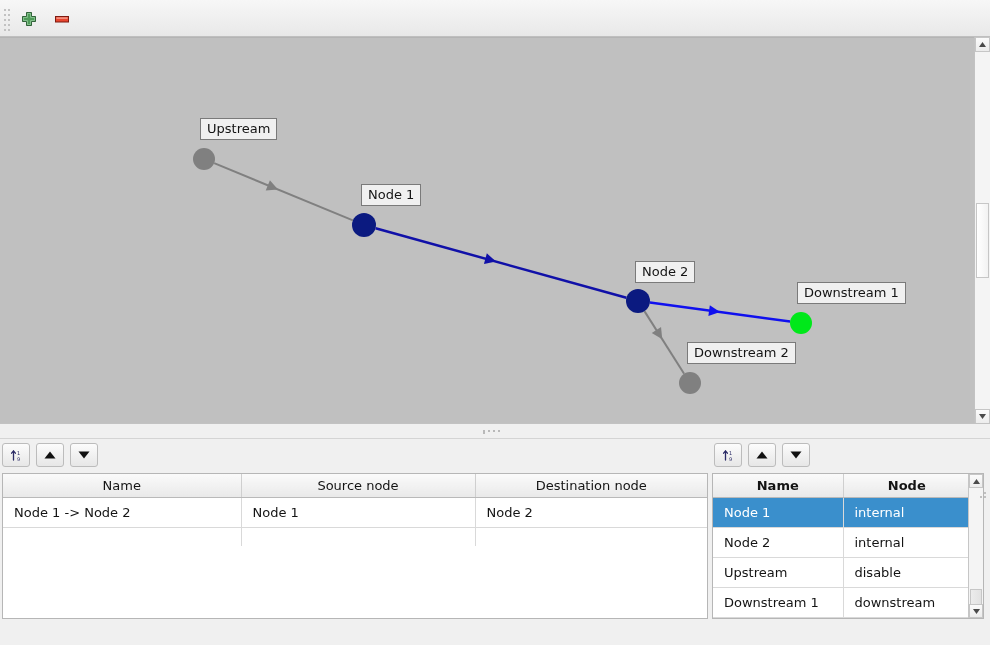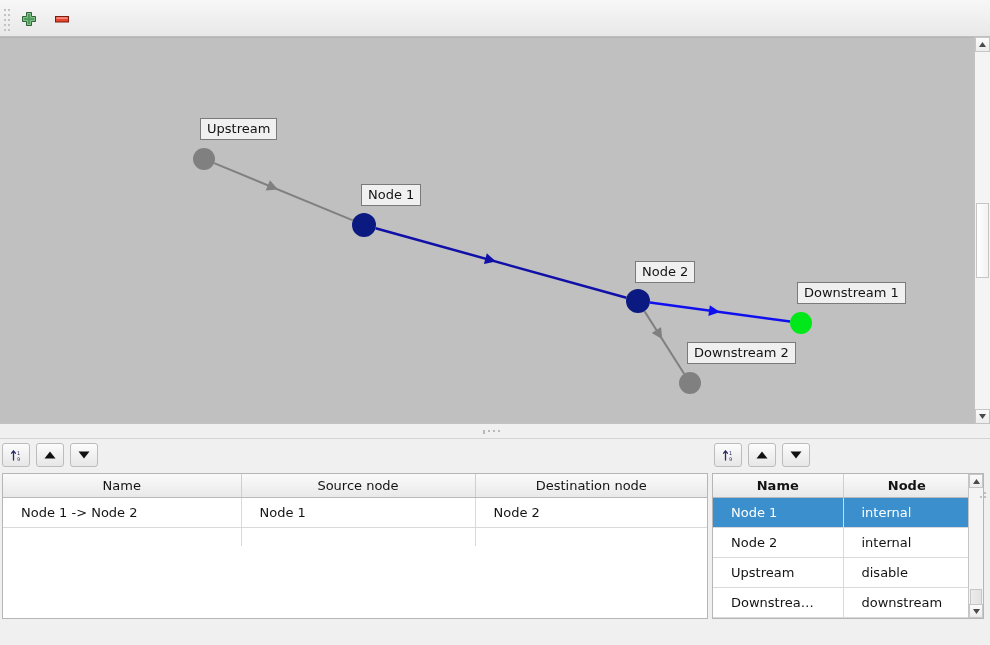--- a/index.html
+++ b/index.html
@@ -142,21 +142,21 @@
     border-right:1px solid #cfcfcf;
     border-bottom:1px solid #b9b9b9;
     height:23px; font-size:13px; font-weight:normal;
     color:#141414; text-align:center; padding:0 4px;
   }
   .panel-right th { font-weight:bold; }
   th:last-child { border-right:none; }
   td {
     border-right:1px solid #d9d9d9;
     border-bottom:1px solid #d9d9d9;
-    height:29px; padding:0 18px; font-size:13px; color:#141414;
+    height:29px; padding:0 11px; font-size:13px; color:#141414;
     white-space:nowrap; overflow:hidden; text-overflow:ellipsis;
   }
   td:last-child { border-right:none; }
   tr.selected td { background:#3a8fcc; color:#ffffff; }
   tr.filler td { height:18px; border-bottom:none; }
 
   .tbl-vscroll {
     position:absolute; right:0; top:0; width:15px; height:144px;
     background:#f4f4f4; border-left:1px solid #c6c6c6; box-sizing:border-box;
   }

